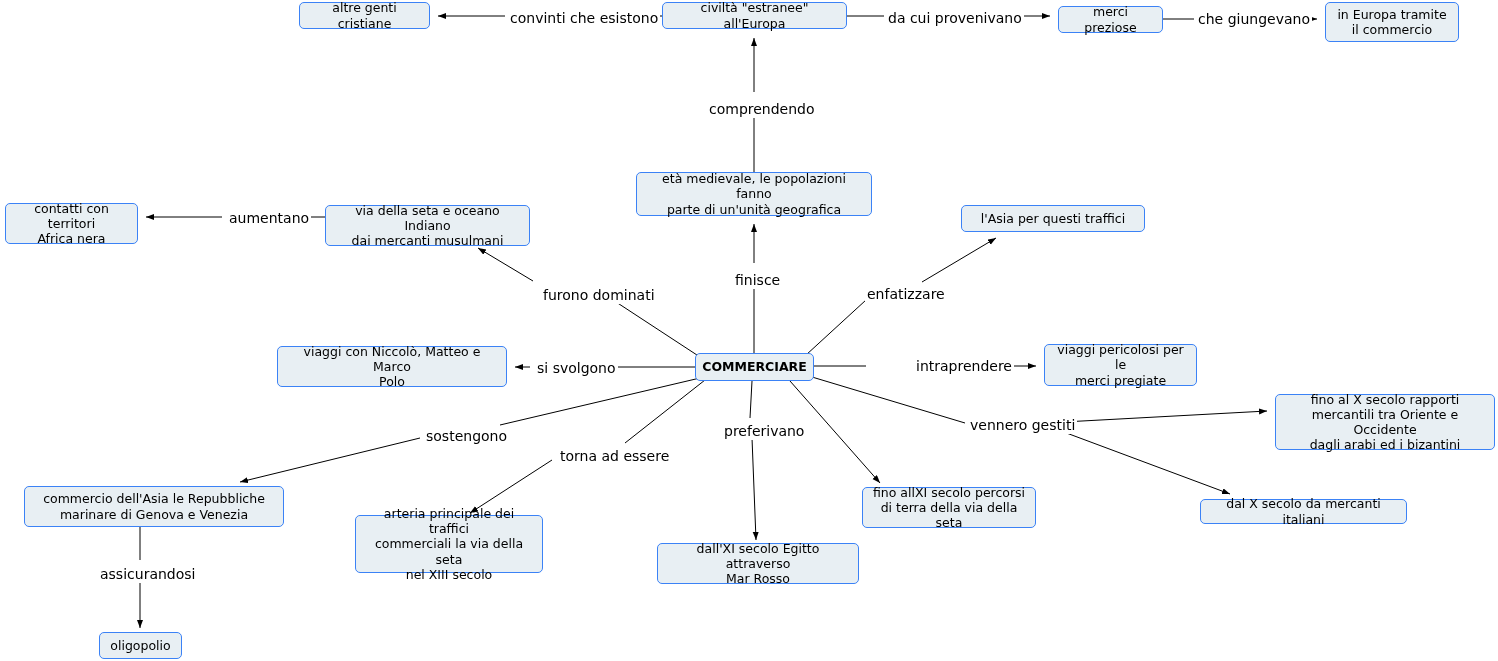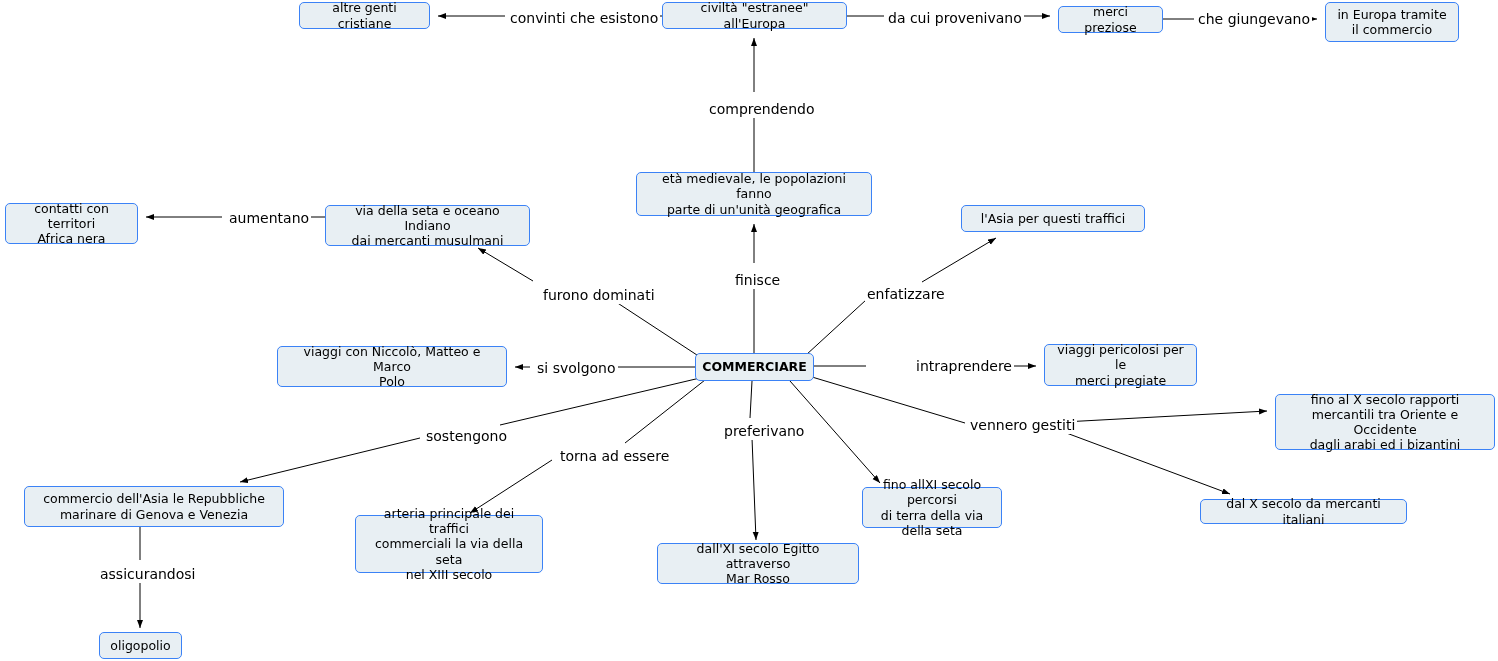--- a/index.html
+++ b/index.html
@@ -133,21 +133,21 @@
   <div class="node" style="left:1044px; top:344px; width:153px; height:42px;">viaggi pericolosi per le
 merci pregiate</div>
   <div class="node" style="left:1275px; top:394px; width:220px; height:56px;">fino al X secolo rapporti
 mercantili tra Oriente e Occidente
 dagli arabi ed i bizantini</div>
   <div class="node" style="left:24px; top:486px; width:260px; height:41px;">commercio dell'Asia le Repubbliche
 marinare di Genova e Venezia</div>
   <div class="node" style="left:355px; top:515px; width:188px; height:58px;">arteria principale dei traffici
 commerciali la via della seta
 nel XIII secolo</div>
-  <div class="node" style="left:862px; top:487px; width:140px; height:41px;">fino allXI secolo percorsi
+  <div class="node" style="left:862px; top:487px; width:174px; height:41px;">fino allXI secolo percorsi
 di terra della via della seta</div>
   <div class="node" style="left:1200px; top:499px; width:207px; height:25px;">dal X secolo da mercanti italiani</div>
   <div class="node" style="left:657px; top:543px; width:202px; height:41px;">dall'XI secolo Egitto attraverso
 Mar Rosso</div>
   <div class="node" style="left:99px; top:632px; width:83px; height:27px;">oligopolio</div>
 
   <div class="edge-label" style="left:508px; top:10px;">convinti che esistono</div>
   <div class="edge-label" style="left:886px; top:10px;">da cui provenivano</div>
   <div class="edge-label" style="left:1196px; top:11px;">che giungevano</div>
   <div class="edge-label" style="left:707px; top:101px;">comprendendo</div>

